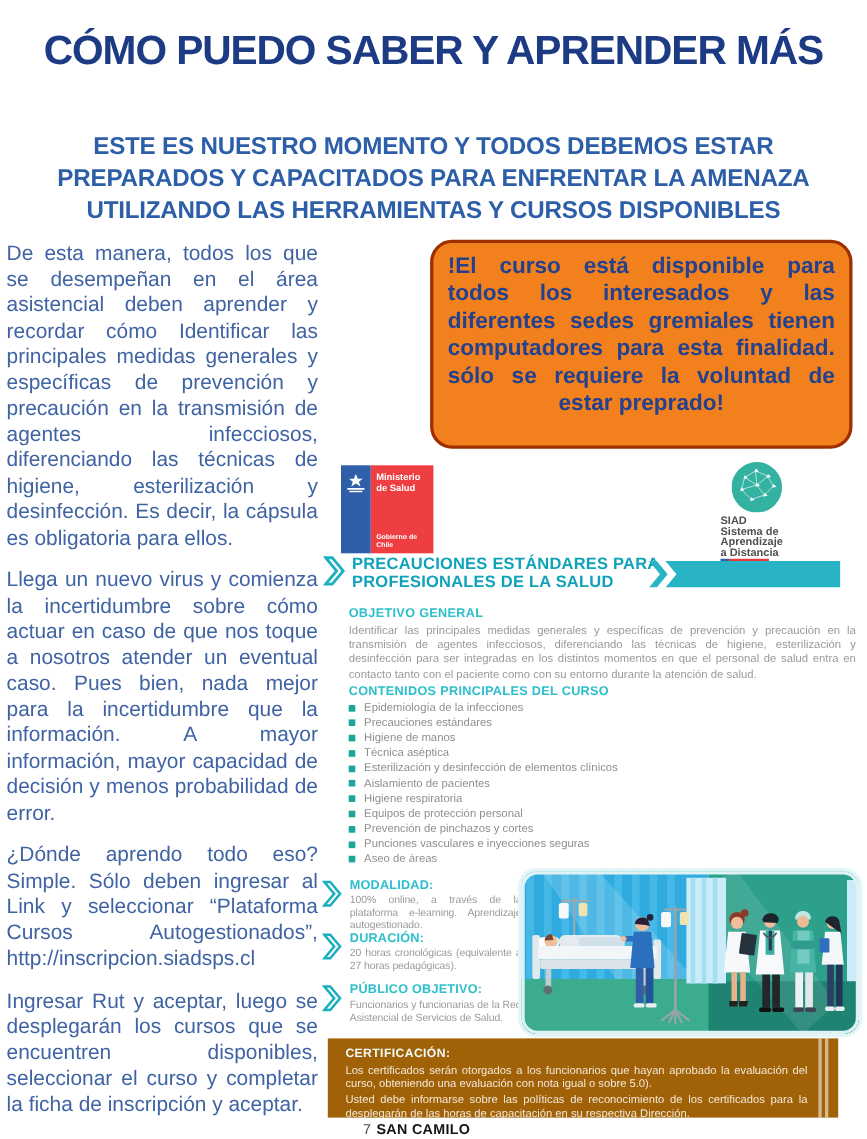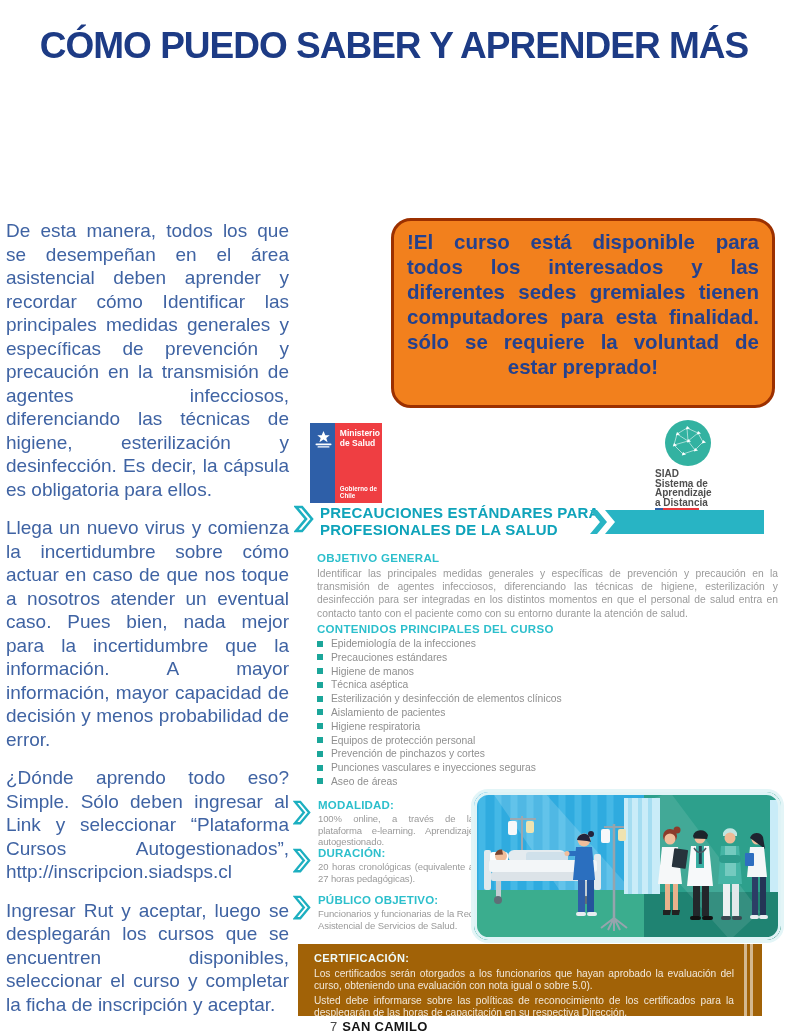--- a/index.html
+++ b/index.html
@@ -17,21 +17,21 @@
     font-size:19px;line-height:23.5px;text-align:justify;}
   .left-col p{margin:0 0 15px 0;}
 
   
   .callout{position:absolute;left:391px;top:206px;width:384px;height:190px;box-sizing:border-box;
     background:#f2801d;border:3px solid #9c3000;border-radius:20px;padding:8px 13px;
     font-weight:bold;font-size:20.5px;line-height:25px;color:#24418e;
     text-align:justify;text-align-last:center;}
 
   
-  .minsal-logo{position:absolute;left:310px;top:411px;width:72px;height:80px;display:flex;}
+  .minsal-logo{position:absolute;left:310px;top:411px;width:84px;height:80px;display:flex;}
   .minsal-blue{width:27px;background:#2e5fa8;position:relative;}
   .minsal-blue svg{position:absolute;left:3px;top:7px;}
   .minsal-red{flex:1;background:#ef3e42;color:#fff;padding:5px 2px 4px 5px;
     display:flex;flex-direction:column;justify-content:space-between;}
   .ministry-name{font-size:8.5px;font-weight:bold;line-height:10px;}
   .gov-name{font-size:6.3px;font-weight:bold;}
 
   .siad-logo{position:absolute;left:655px;top:408px;width:92px;}
   .siad-logo svg{display:block;margin-left:10px;}
   .siad-text{margin-top:3px;color:#4f4f4f;font-weight:bold;font-size:10px;line-height:9.6px;}
@@ -77,20 +77,21 @@
   .brand{color:#141414;font-weight:bold;letter-spacing:0.3px;}
 </style>
 </head>
 <body>
 
 <div class="page">
 
   <div class="main-title">
     <div>CÓMO PUEDO SABER Y APRENDER MÁS</div>
   </div>
+  <div class="subtitle">ESTE ES NUESTRO MOMENTO Y TODOS DEBEMOS ESTAR PREPARADOS Y CAPACITADOS PARA ENFRENTAR LA AMENAZA UTILIZANDO LAS HERRAMIENTAS Y CURSOS DISPONIBLES</div>
 
   <div class="left-col">
     <p>De esta manera, todos los que se desempeñan en el área asistencial deben aprender y recordar cómo Identificar las principales medidas generales y específicas de prevención y precaución en la transmisión de agentes infecciosos, diferenciando las técnicas de higiene, esterilización y desinfección. Es decir, la cápsula es obligatoria para ellos.</p>
     <p>Llega un nuevo virus y comienza la incertidumbre sobre cómo actuar en caso de que nos toque a nosotros atender un eventual caso. Pues bien, nada mejor para la incertidumbre que la información.  A mayor información, mayor capacidad de decisión y menos probabilidad de error.</p>
     <p>¿Dónde aprendo todo eso? Simple. Sólo deben ingresar al Link y seleccionar “Plataforma Cursos Autogestionados”, http://inscripcion.siadsps.cl</p>
     <p>Ingresar Rut y aceptar, luego se desplegarán los cursos que se encuentren disponibles, seleccionar el curso y completar la ficha de inscripción y aceptar.</p>
   </div>
 
   <div class="callout">!El curso está disponible para todos los interesados y las diferentes sedes gremiales tienen computadores para esta finalidad. sólo se requiere la voluntad de estar preprado!</div>
 

